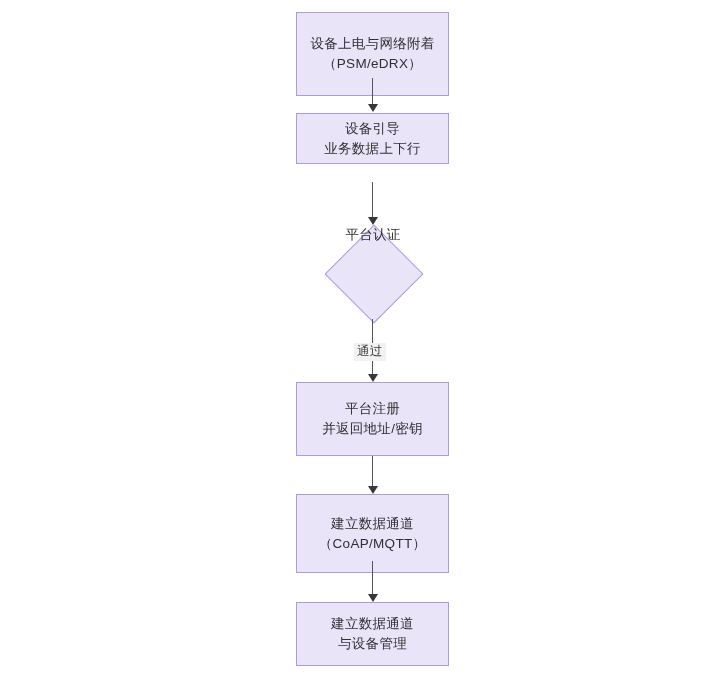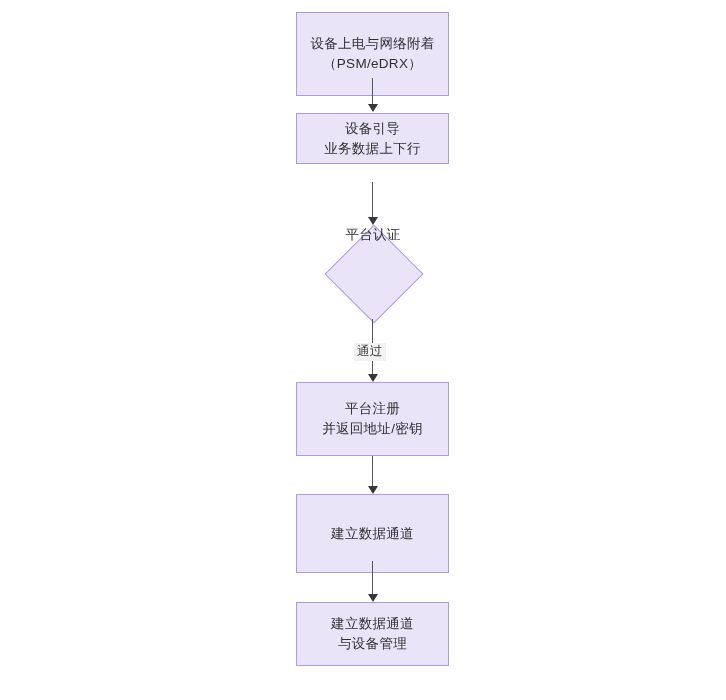--- a/index.html
+++ b/index.html
@@ -128,20 +128,21 @@
   <div class="node" style="left:296px; top:382px; width:153px; height:74px;align-items:center;">
     <span class="line1">平台注册</span>
     <span class="line2">并返回地址/密钥</span>
   </div>
 
   <div class="edge-line" style="left:372px; top:456px; height:31px;"></div>
   <div class="edge-arrow" style="left:368px; top:486px;"></div>
 
   <div class="node" style="left:296px; top:494px; width:153px; height:79px;text-align:right;">
     <span class="line1">建立数据通道</span>
+    <span class="line2">（CoAP/MQTT）</span>
   </div>
 
   <div class="edge-line" style="left:372px; top:561px; height:35px;"></div>
   <div class="edge-arrow" style="left:368px; top:594px;"></div>
 
   <div class="node" style="left:296px; top:602px; width:153px; height:64px;">
     <span class="line1">建立数据通道</span>
     <span class="line2">与设备管理</span>
   </div>
 

